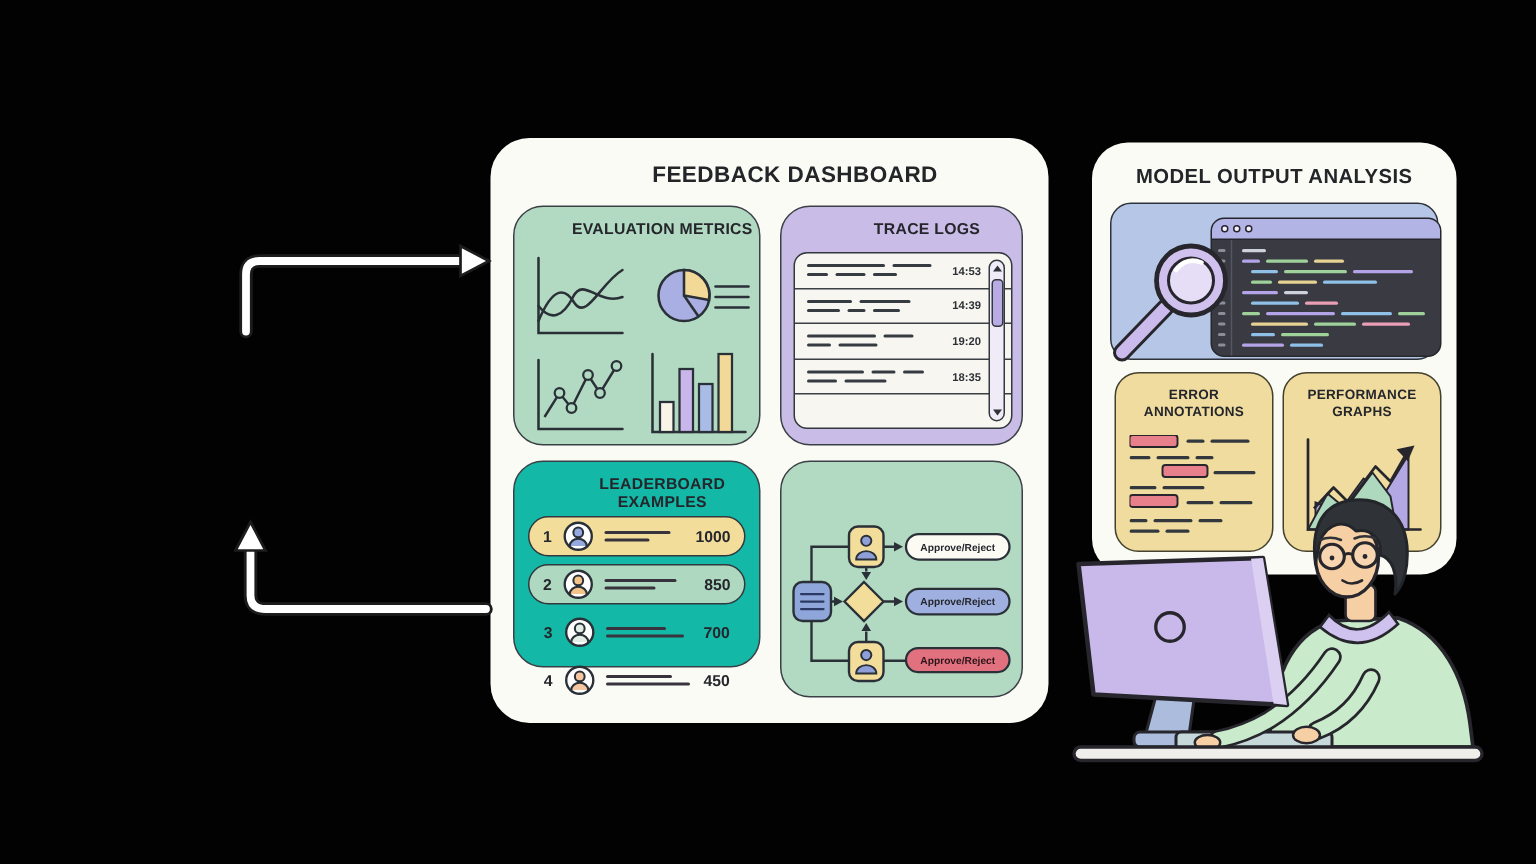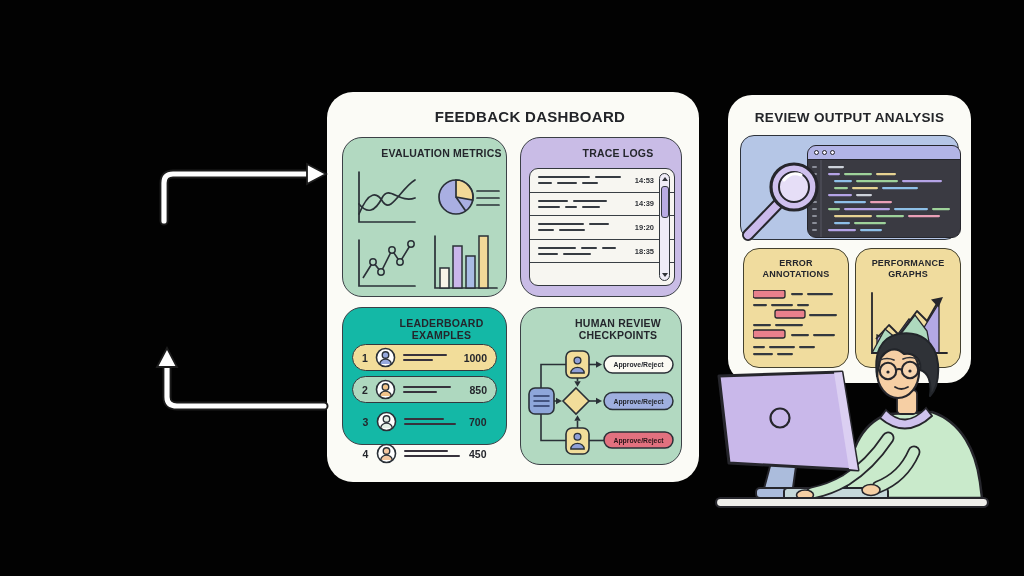--- a/index.html
+++ b/index.html
@@ -230,21 +230,20 @@
           <span class="lb-lines">
               <i style="width:44px"></i>
               <i style="width:56px"></i>
             </span>
           <span class="lb-score">450</span>
         </div>
       </div>
     </div>
 
     <div id="card-human" class="card">
-      <div class="card-title" style="width:120px;margin-left:auto;margin-right:auto">HUMAN REVIEW CHECKPOINTS</div>
       <svg class="abs" style="left:4px;top:33px" width="154" height="122" viewBox="0 0 154 122">
         <g fill="none" stroke="#2a3037" stroke-width="1.6">
           <path d="M16,47 V23.5 H41"></path>
           <path d="M16,73 V99.5 H41"></path>
           <path d="M29,60 H31"></path>
           <path d="M64,23.5 H71"></path>
           <path d="M64,60 H71"></path>
           <path d="M52.5,37 V40"></path>
           <path d="M52.5,87 V80"></path>
           <path d="M64,99.5 H79"></path>
@@ -287,21 +286,21 @@
         </g>
         <g>
           <rect x="79" y="91" width="69" height="16" rx="8" fill="#e2717f" stroke="#2a3037" stroke-width="1.5"></rect>
           <text x="113.5" y="101.6" text-anchor="middle" font-size="6.8" font-weight="bold" fill="#2a1418">Approve/Reject</text>
         </g>
       </svg>
     </div>
   </div>
 
   <div id="panel-right" class="panel">
-    <div class="panel-title">REVIEW OUTPUT ANALYSIS</div>
+    <div class="panel-title">MODEL OUTPUT ANALYSIS</div>
 
     <div id="code-holder">
       <div id="code-window">
         <div id="code-titlebar">
           <span class="dot"></span>
           <span class="dot"></span>
           <span class="dot"></span>
         </div>
         <svg width="154" height="78" viewBox="0 0 154 78">
           <line x1="13" y1="0" x2="13" y2="78" stroke="#565662" stroke-width="1"></line>

